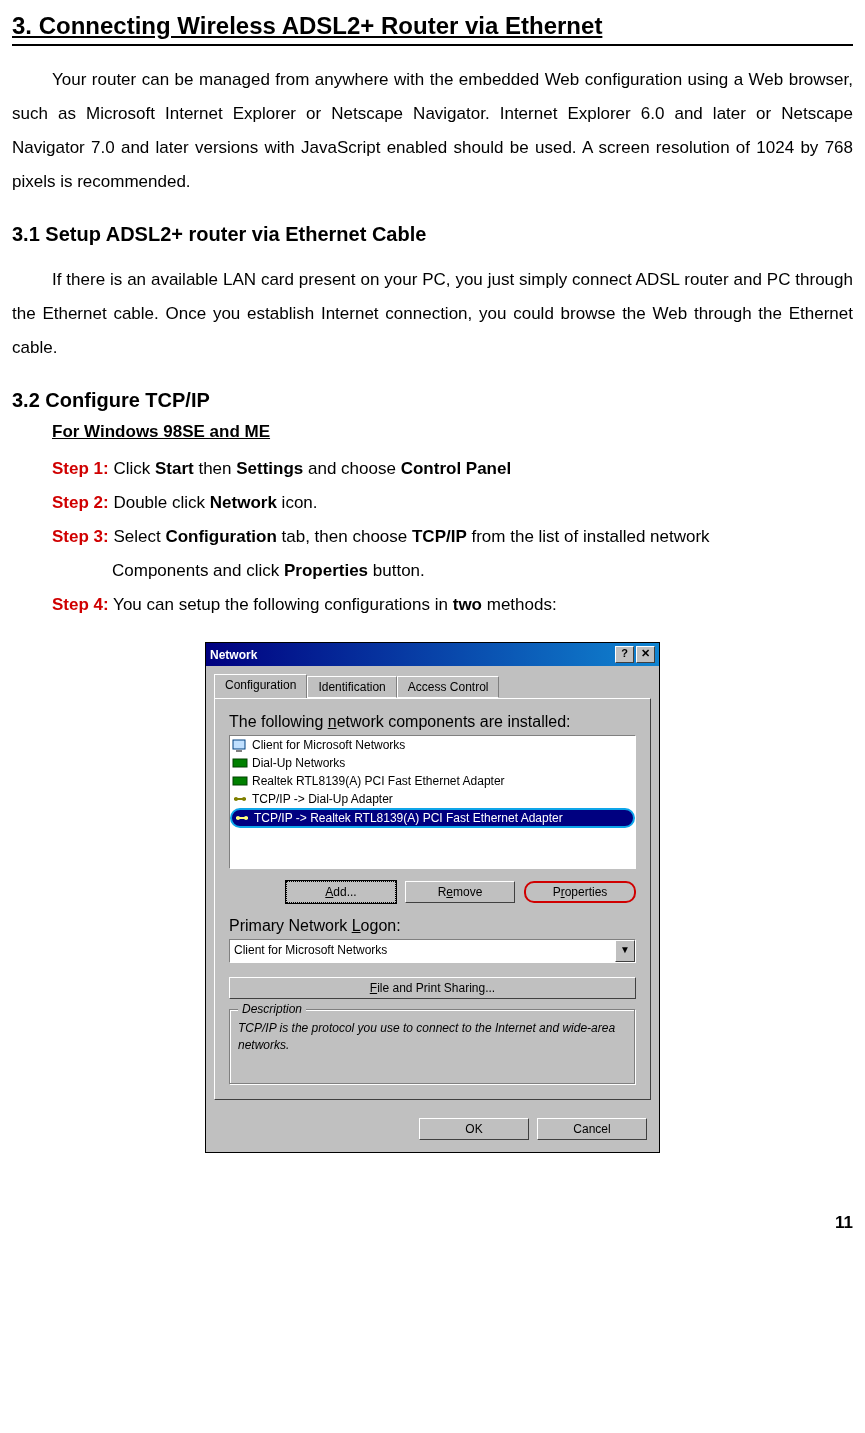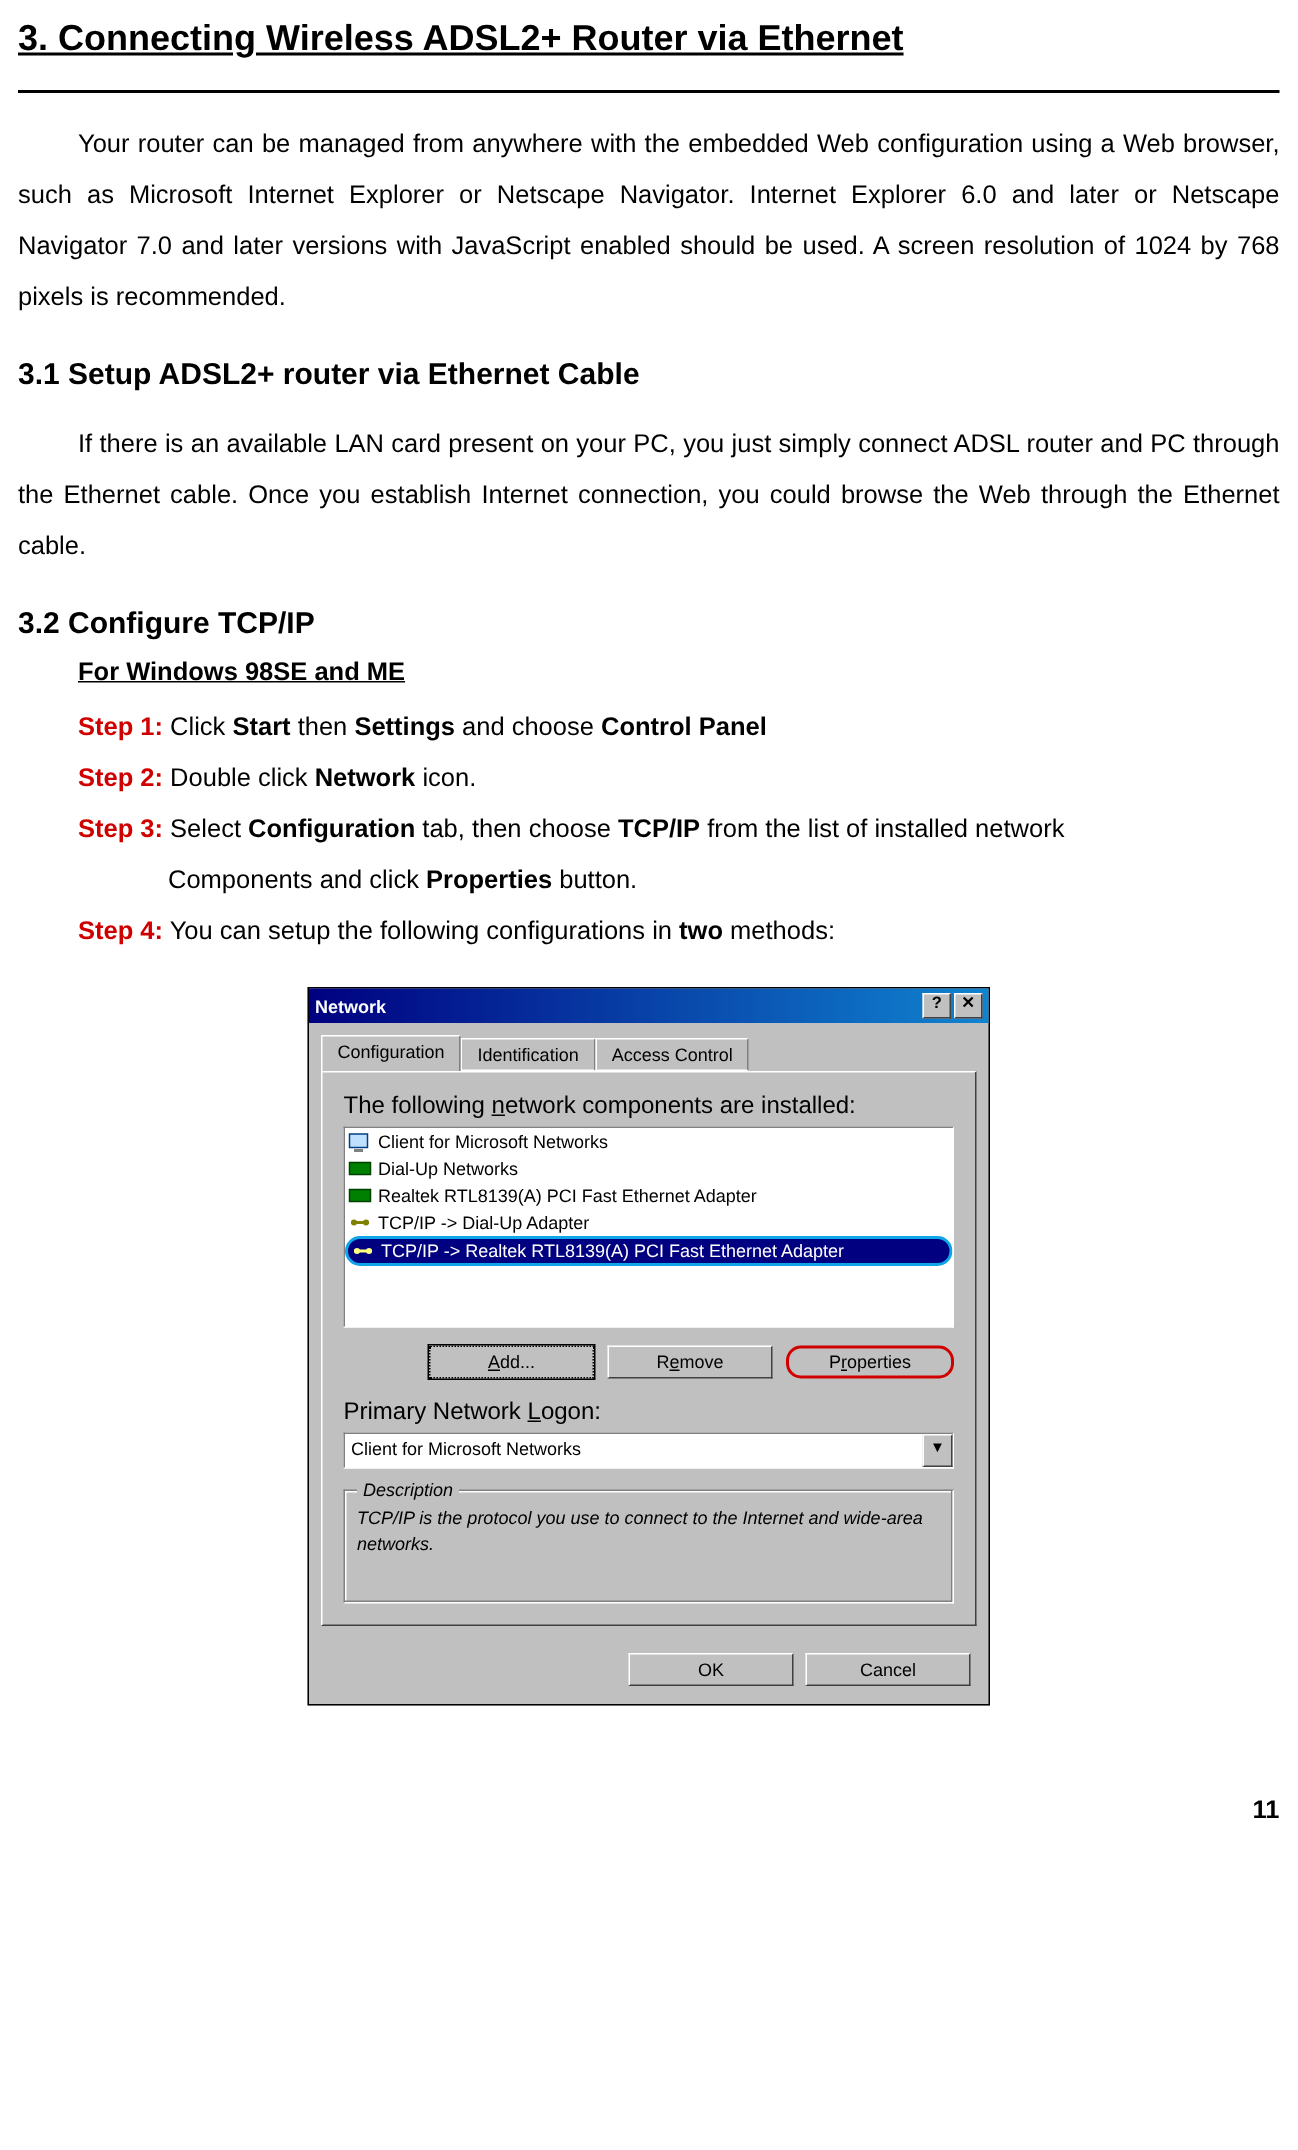--- a/index.html
+++ b/index.html
@@ -8,21 +8,21 @@
       color: #000;
       margin: 0;
       padding: 12px 12px 20px 12px;
       width: 865px;
       box-sizing: border-box;
     }
     .section-title {
       font-size: 24px;
       font-weight: bold;
       border-bottom: 2px solid #000;
-      padding-bottom: 20px;
+      padding-bottom: 4px;
       margin: 0 0 16px 0;
       text-decoration: underline;
     }
     .body-text {
       font-size: 17px;
       line-height: 2;
       text-align: justify;
       margin-bottom: 24px;
     }
     .body-text .indent {
@@ -361,20 +361,21 @@
         <div class="win-btn">R<span class="ul">e</span>move</div>
         <div class="win-btn highlight">P<span class="ul">r</span>operties</div>
       </div>
       <div class="label-text">
         <span>Primary Network </span><span class="ul">L</span><span>ogon:</span>
       </div>
       <div class="combo">
         <div class="combo-text">Client for Microsoft Networks</div>
         <div class="combo-btn">▼</div>
       </div>
+      <div class="win-btn" style="min-width:160px; text-align:center;"><span class="ul">F</span><span>ile and Print Sharing...</span></div>
       <div class="groupbox">
         <div class="group-legend">Description</div>
         <div class="desc-text">TCP/IP is the protocol you use to connect to the Internet and wide-area networks.</div>
         <div style="height:22px"></div>
       </div>
     </div>
     <div class="dlg-footer">
       <div class="win-btn">OK</div>
       <div class="win-btn">Cancel</div>
     </div>

